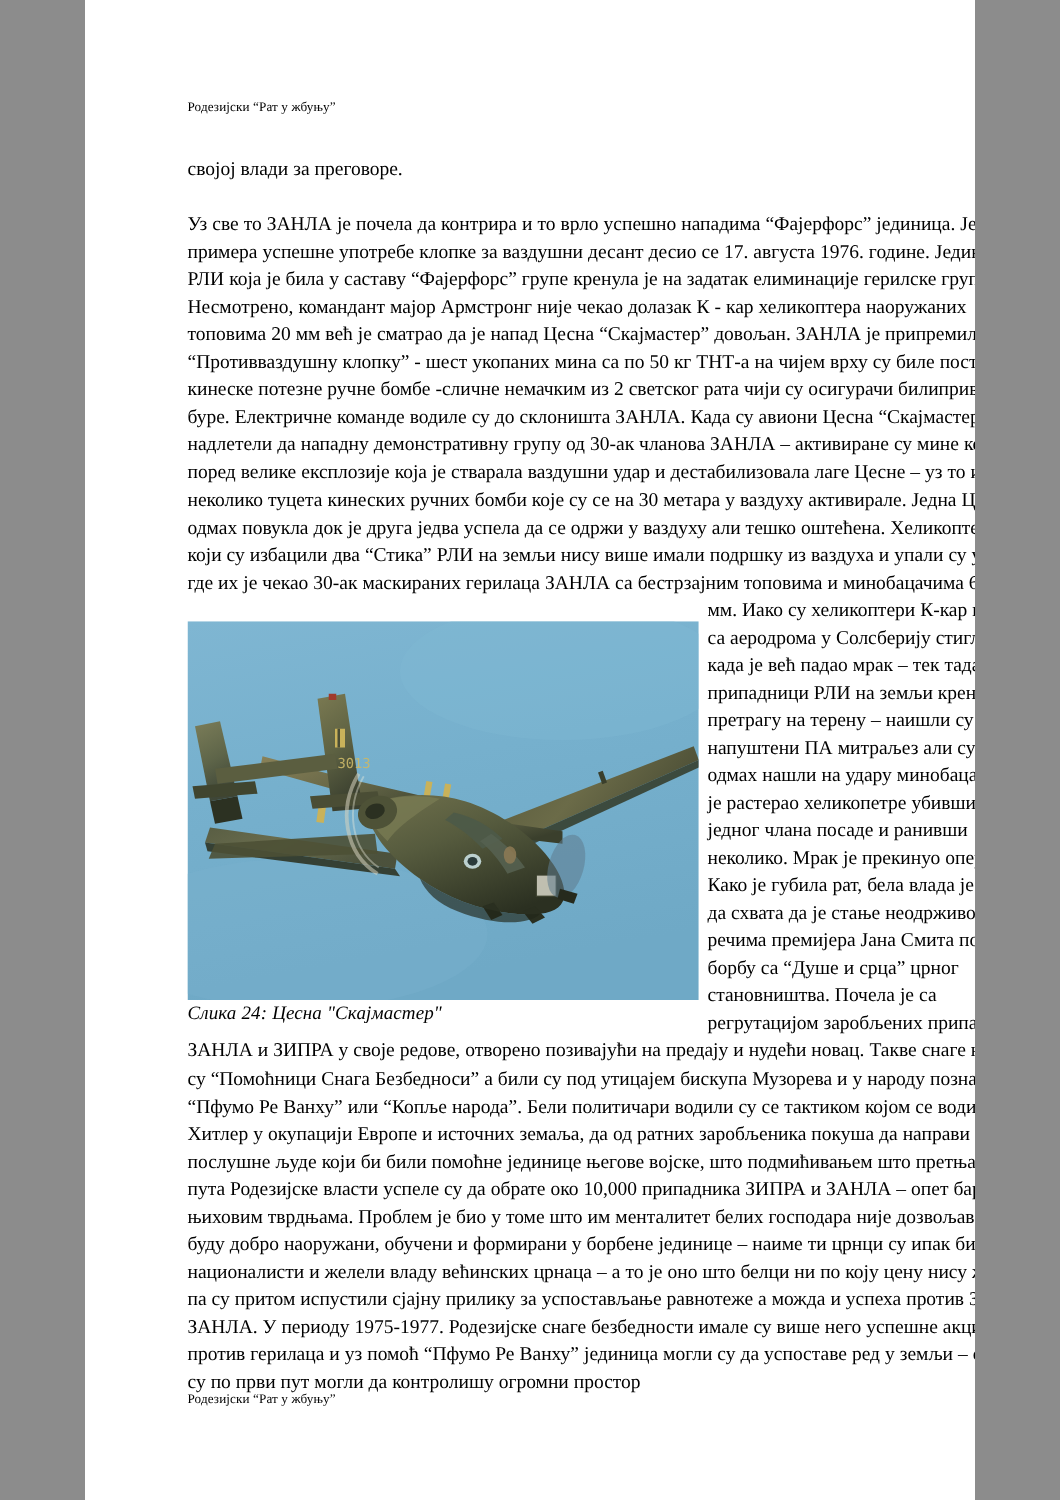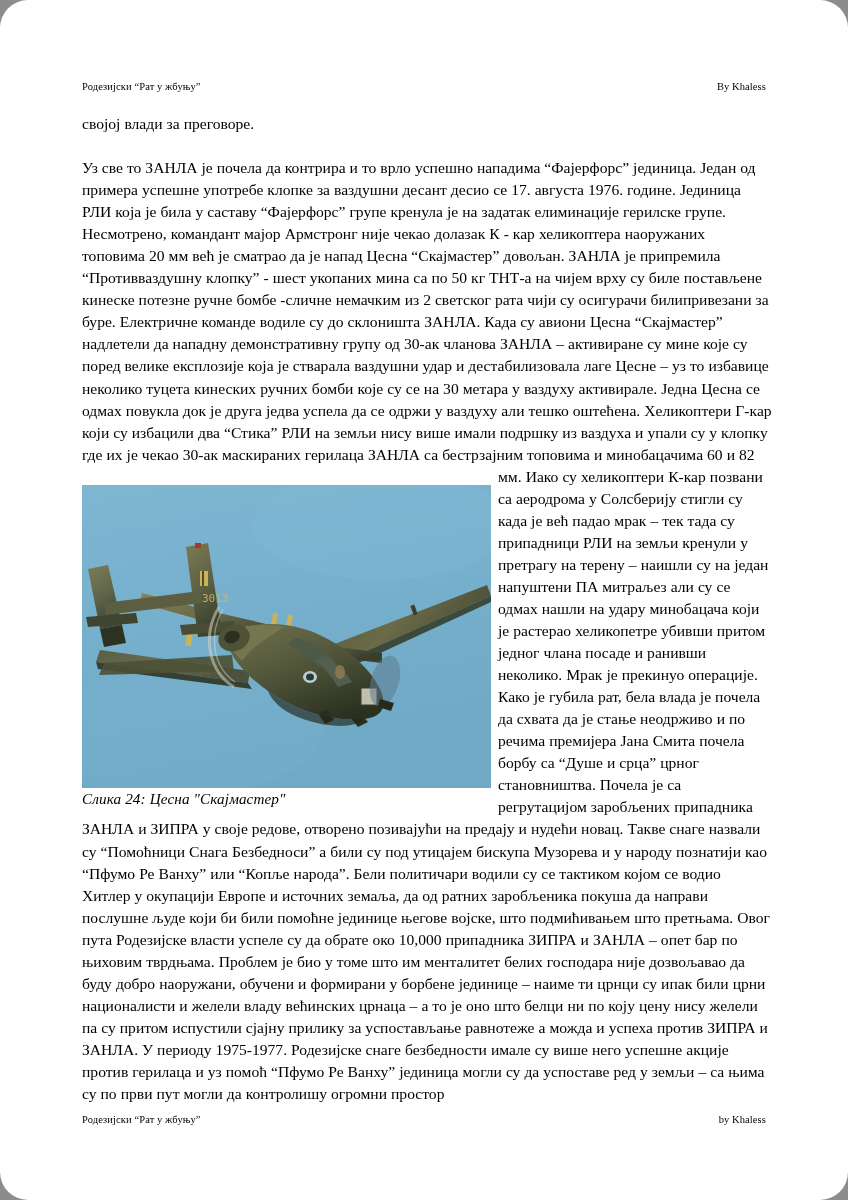--- a/index.html
+++ b/index.html
@@ -2,29 +2,28 @@
 <html><head>
 <meta charset="utf-8">
 <style>
   html, body {
     margin: 0;
     padding: 0;
     background: #8c8c8c;
   }
   .page {
     position: relative;
-    width: 848px;
+    width: 712px;
     height: 1200px;
     background: #ffffff;
     margin: 0 auto;
     overflow: hidden;
     font-family: "Liberation Serif", "DejaVu Serif", serif;
     color: #000000;
     box-sizing: border-box;
-    border-radius: 28px;
   }
 
   
   .runhead, .runfoot {
     position: absolute;
     left: 82px;
     width: 684px;
     display: flex;
     justify-content: space-between;
     align-items: baseline;
@@ -44,21 +43,21 @@
     width: 690px;
   }
   p.body {
     margin: 0;
     font-size: 15.6px;
     line-height: 22.05px;
     text-align: left;
     word-spacing: 0.1px;
   }
   p.lead {
-    margin: 0 0 22px 0;
+    margin: 12px 0 22px 0;
   }
 
   
   .figure {
     float: left;
     width: 409px;
     margin: 19px 7px 2px 0;
     clear: left;
   }
   .figure .photo {

